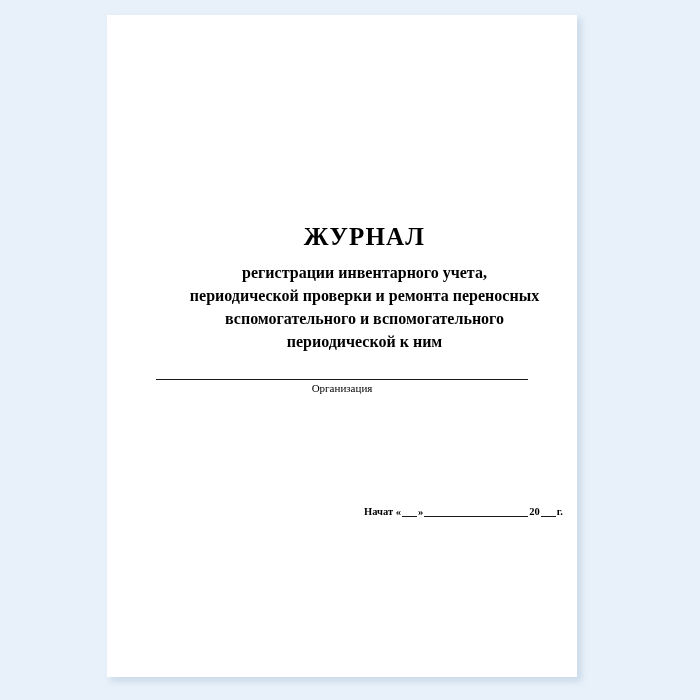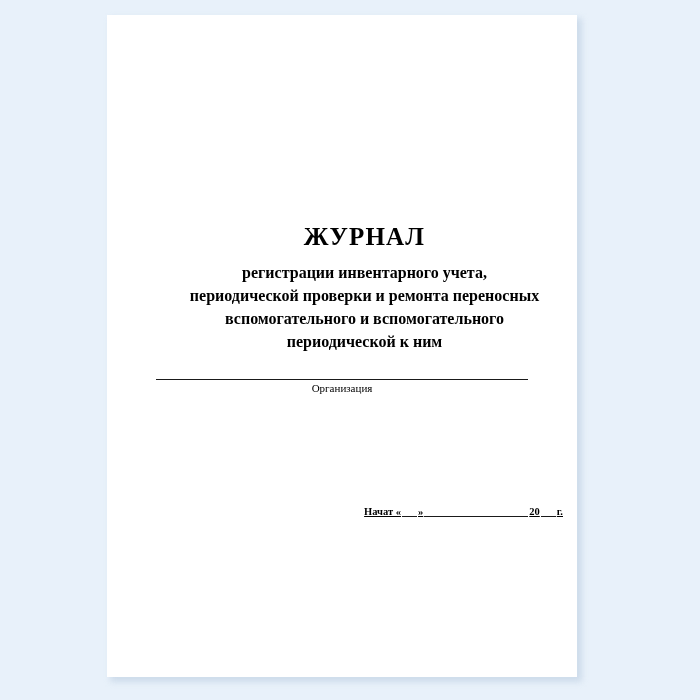--- a/index.html
+++ b/index.html
@@ -78,21 +78,20 @@
     font-size: 11px;
     color: #000;
     padding-top: 2px;
     line-height: 1.2;
   }
   .dates {
     position: absolute;
     left: 0;
     top: 490px;
     width: 470px;
-    text-decoration: underline;
   }
   .date-row {
     font-size: 10.5px;
     font-weight: bold;
     color: #000;
     text-align: right;
     padding-right: 14px;
     margin-bottom: 16px;
     white-space: nowrap;
   }

